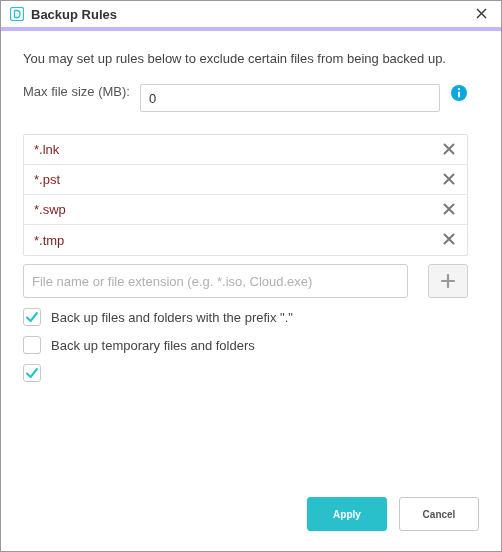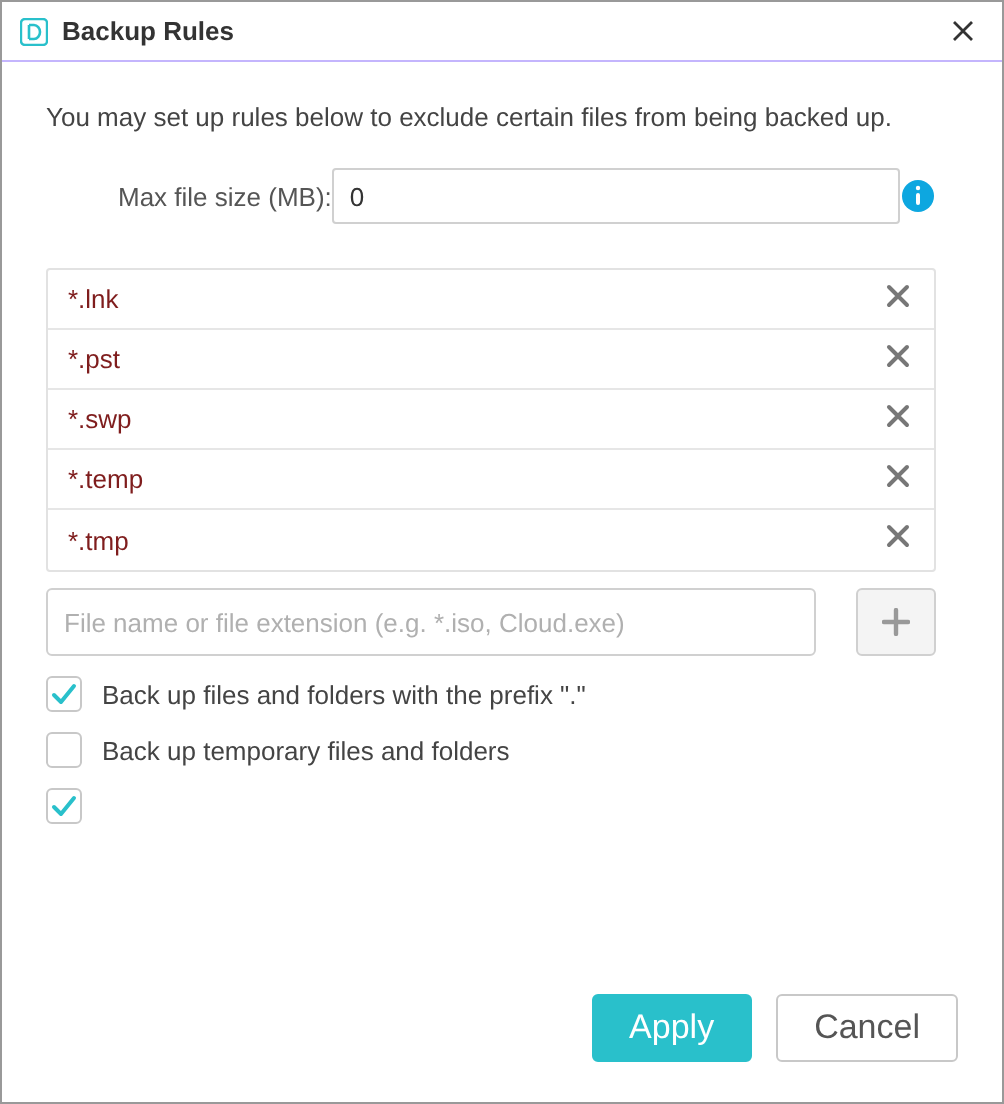--- a/index.html
+++ b/index.html
@@ -19,21 +19,21 @@
     background: #fff;
     border: 1px solid #999;
     display: flex;
     flex-direction: column;
   }
   .titlebar {
     height: 30px;
     display: flex;
     align-items: center;
     padding: 0 8px;
-    border-bottom: 1px solid #c4b5fd;
+    border-bottom: 4px solid #c4b5fd;
   }
   .titlebar .app-icon {
     width: 16px; height: 16px;
     margin-right: 6px;
     display: inline-flex;
     align-items: center;
     justify-content: center;
   }
   .titlebar .title {
     font-weight: 600;
@@ -51,23 +51,22 @@
     padding: 12px 33px 0 22px;
     flex: 1;
     overflow: auto;
   }
   .desc {
     margin: 8px 0 18px 0;
     color: #444;
   }
   .maxsize-row {
     display: flex;
-    align-items: center;
+    gap: 10px;
     margin-bottom: 22px;
-    margin-left: 36px;
   }
   .maxsize-row label {
     white-space: nowrap;
   }
   .maxsize-input {
     flex: 1;
     height: 28px;
     border: 1px solid #d0d0d0;
     border-radius: 2px;
     padding: 0 8px;
@@ -160,23 +159,24 @@
     gap: 12px;
     padding: 16px 22px 20px 22px;
   }
   .btn {
     min-width: 80px;
     height: 32px;
     border-radius: 3px;
     display: inline-flex;
     align-items: center;
     justify-content: center;
-    font-size: 17px;
+    font-size: 10px;
     cursor: pointer;
     padding: 16px 18px;
+    font-weight: bold;
   }
   .btn-primary {
     background: #29c0cb;
     color: #fff;
     border: 1px solid #29c0cb;
   }
   .btn-secondary {
     background: #fff;
     color: #555;
     border: 1px solid #c8c8c8;
@@ -232,26 +232,20 @@
               <path d="M1.5 1.5 L10.5 10.5 M10.5 1.5 L1.5 10.5" stroke="#777" stroke-width="2" stroke-linecap="round"></path>
             </svg></span>
         </div>
         <div class="ext-item">
           <span class="ext-label">*.swp</span>
           <span class="remove"><svg width="12" height="12" viewBox="0 0 12 12">
               <path d="M1.5 1.5 L10.5 10.5 M10.5 1.5 L1.5 10.5" stroke="#777" stroke-width="2" stroke-linecap="round"></path>
             </svg></span>
         </div>
         <div class="ext-item">
-          <span class="ext-label">*.temp</span>
-          <span class="remove"><svg width="12" height="12" viewBox="0 0 12 12">
-              <path d="M1.5 1.5 L10.5 10.5 M10.5 1.5 L1.5 10.5" stroke="#777" stroke-width="2" stroke-linecap="round"></path>
-            </svg></span>
-        </div>
-        <div class="ext-item">
           <span class="ext-label">*.tmp</span>
           <span class="remove"><svg width="12" height="12" viewBox="0 0 12 12">
               <path d="M1.5 1.5 L10.5 10.5 M10.5 1.5 L1.5 10.5" stroke="#777" stroke-width="2" stroke-linecap="round"></path>
             </svg></span>
         </div>
       </div>
 
     <div class="add-row">
       <input type="text" class="add-input" placeholder="File name or file extension (e.g. *.iso, Cloud.exe)" style="">
       <div class="add-btn">

